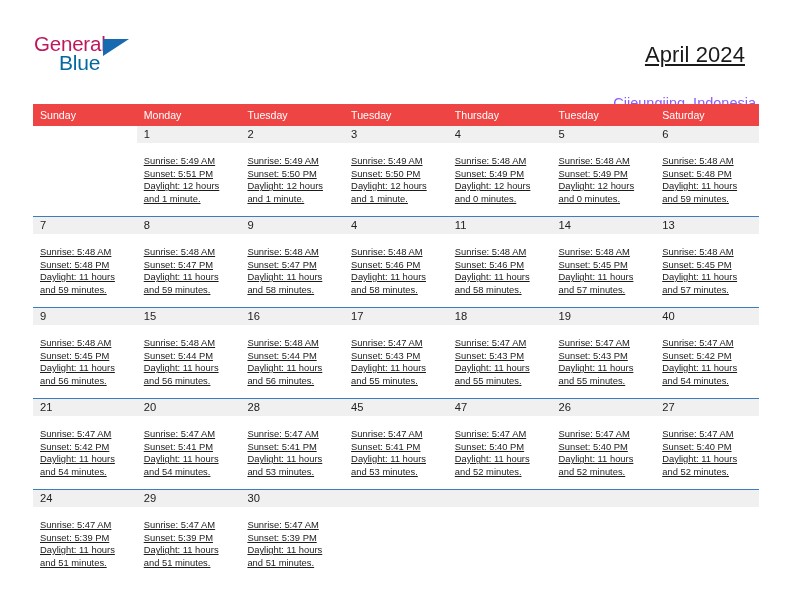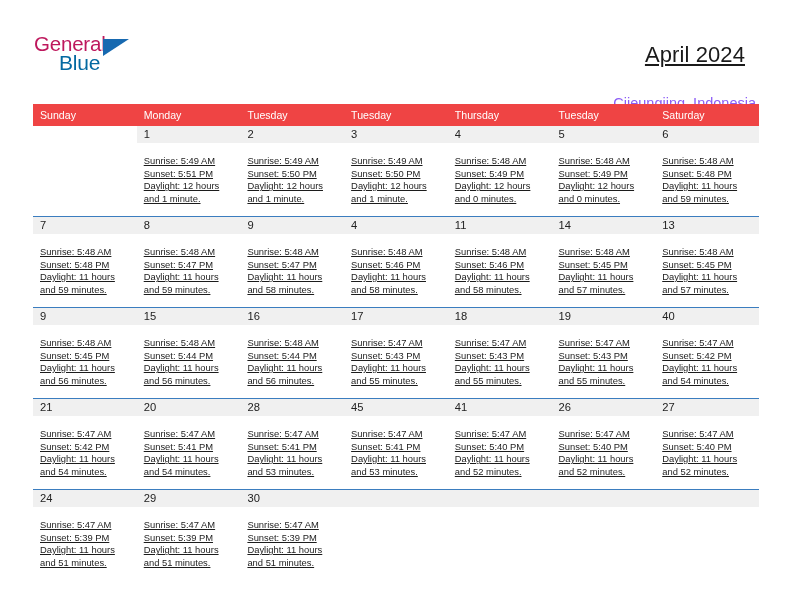--- a/index.html
+++ b/index.html
@@ -436,21 +436,21 @@
               <div class="details">
                 <div>Sunrise: 5:47 AM</div>
                 <div>Sunset: 5:41 PM</div>
                 <div>Daylight: 11 hours</div>
                 <div>and 53 minutes.</div>
               </div>
             </div>
           </td>
           <td>
             <div class="daycell">
-              <div class="daynum-band">41</div>
+              <div class="daynum-band">47</div>
               <div class="details">
                 <div>Sunrise: 5:47 AM</div>
                 <div>Sunset: 5:40 PM</div>
                 <div>Daylight: 11 hours</div>
                 <div>and 52 minutes.</div>
               </div>
             </div>
           </td>
           <td>
             <div class="daycell">

